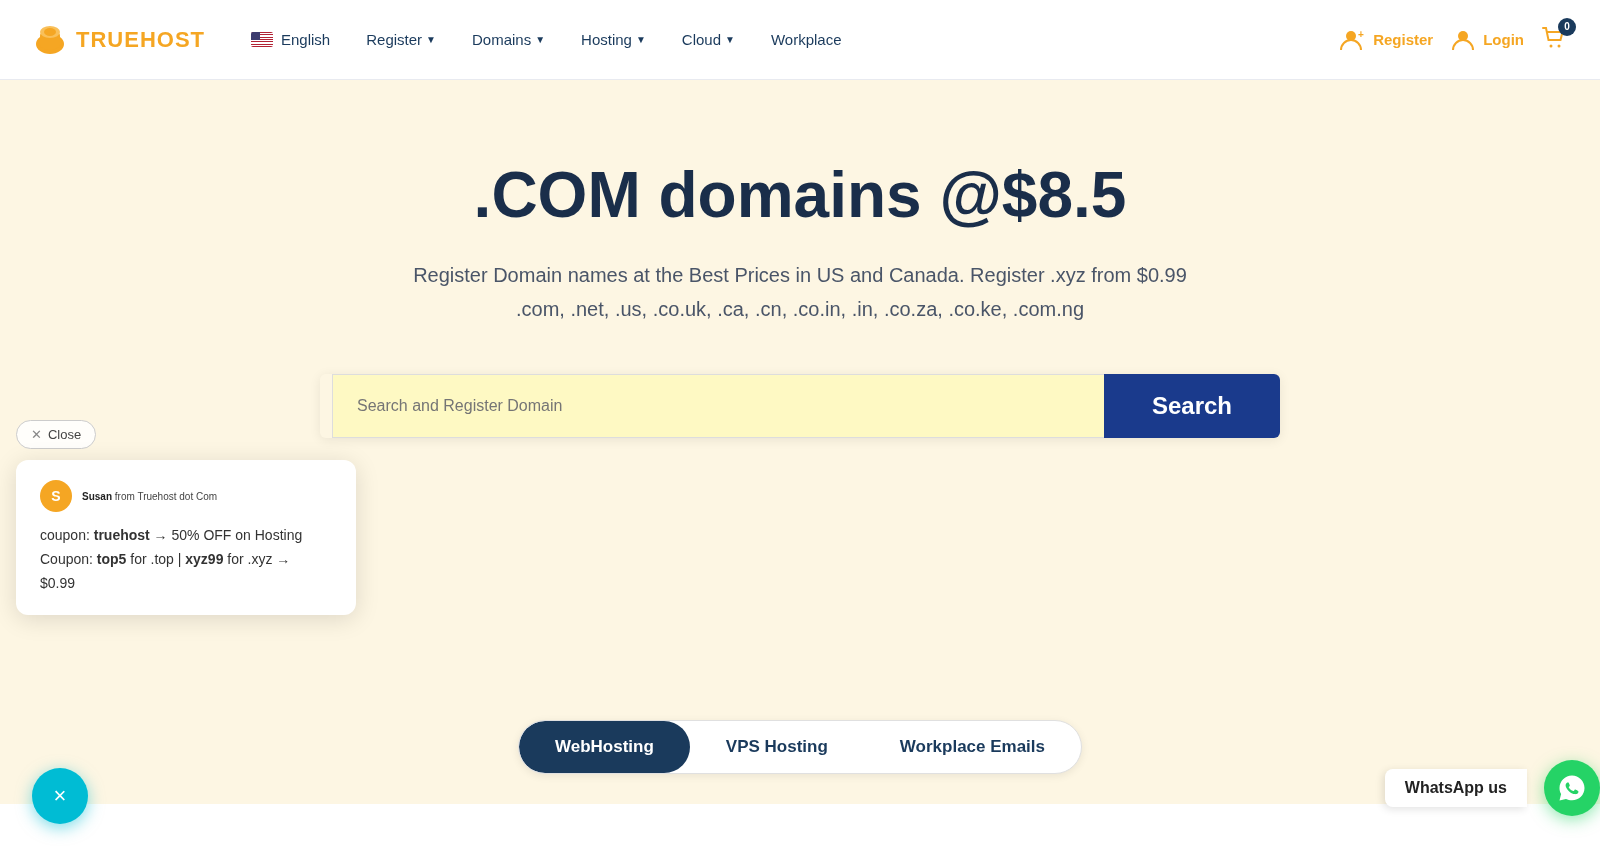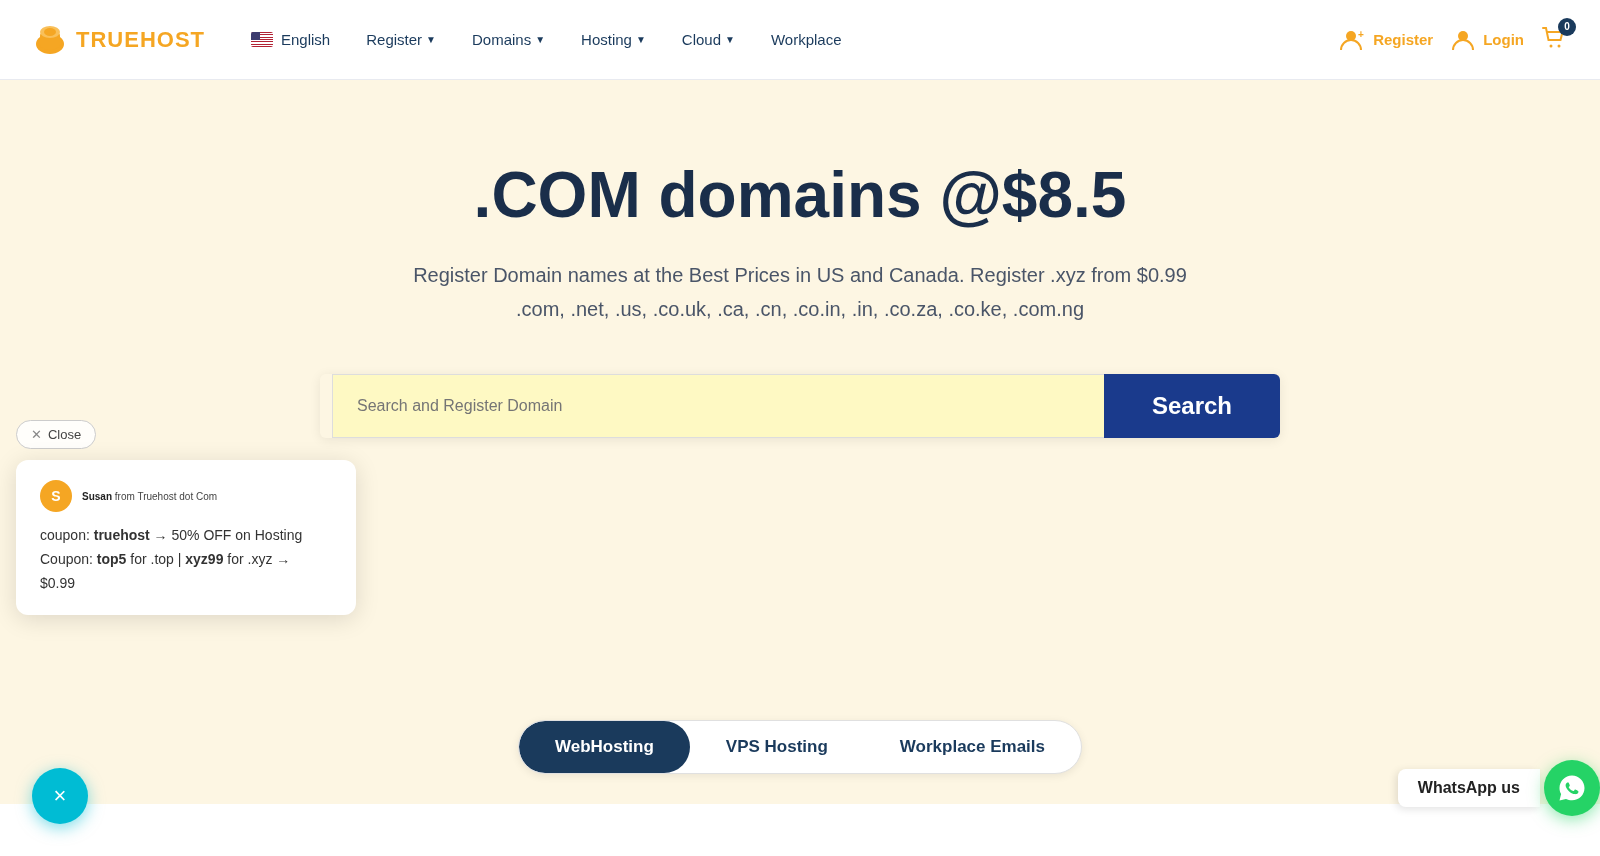--- a/index.html
+++ b/index.html
@@ -272,21 +272,21 @@
       box-shadow: 0 4px 16px rgba(0,188,212,0.5);
     }
 
     
     .whatsapp-bar {
       position: fixed;
       bottom: 40px;
       right: 0;
       display: flex;
       align-items: center;
-      gap: 4px;
+      gap: 17px;
       z-index: 200;
     }
     .whatsapp-label {
       background: #fff;
       padding: 10px 20px;
       font-size: 16px;
       font-weight: 700;
       color: #222;
       border-radius: 8px 0 0 8px;
       box-shadow: -2px 2px 8px rgba(0,0,0,0.12);

